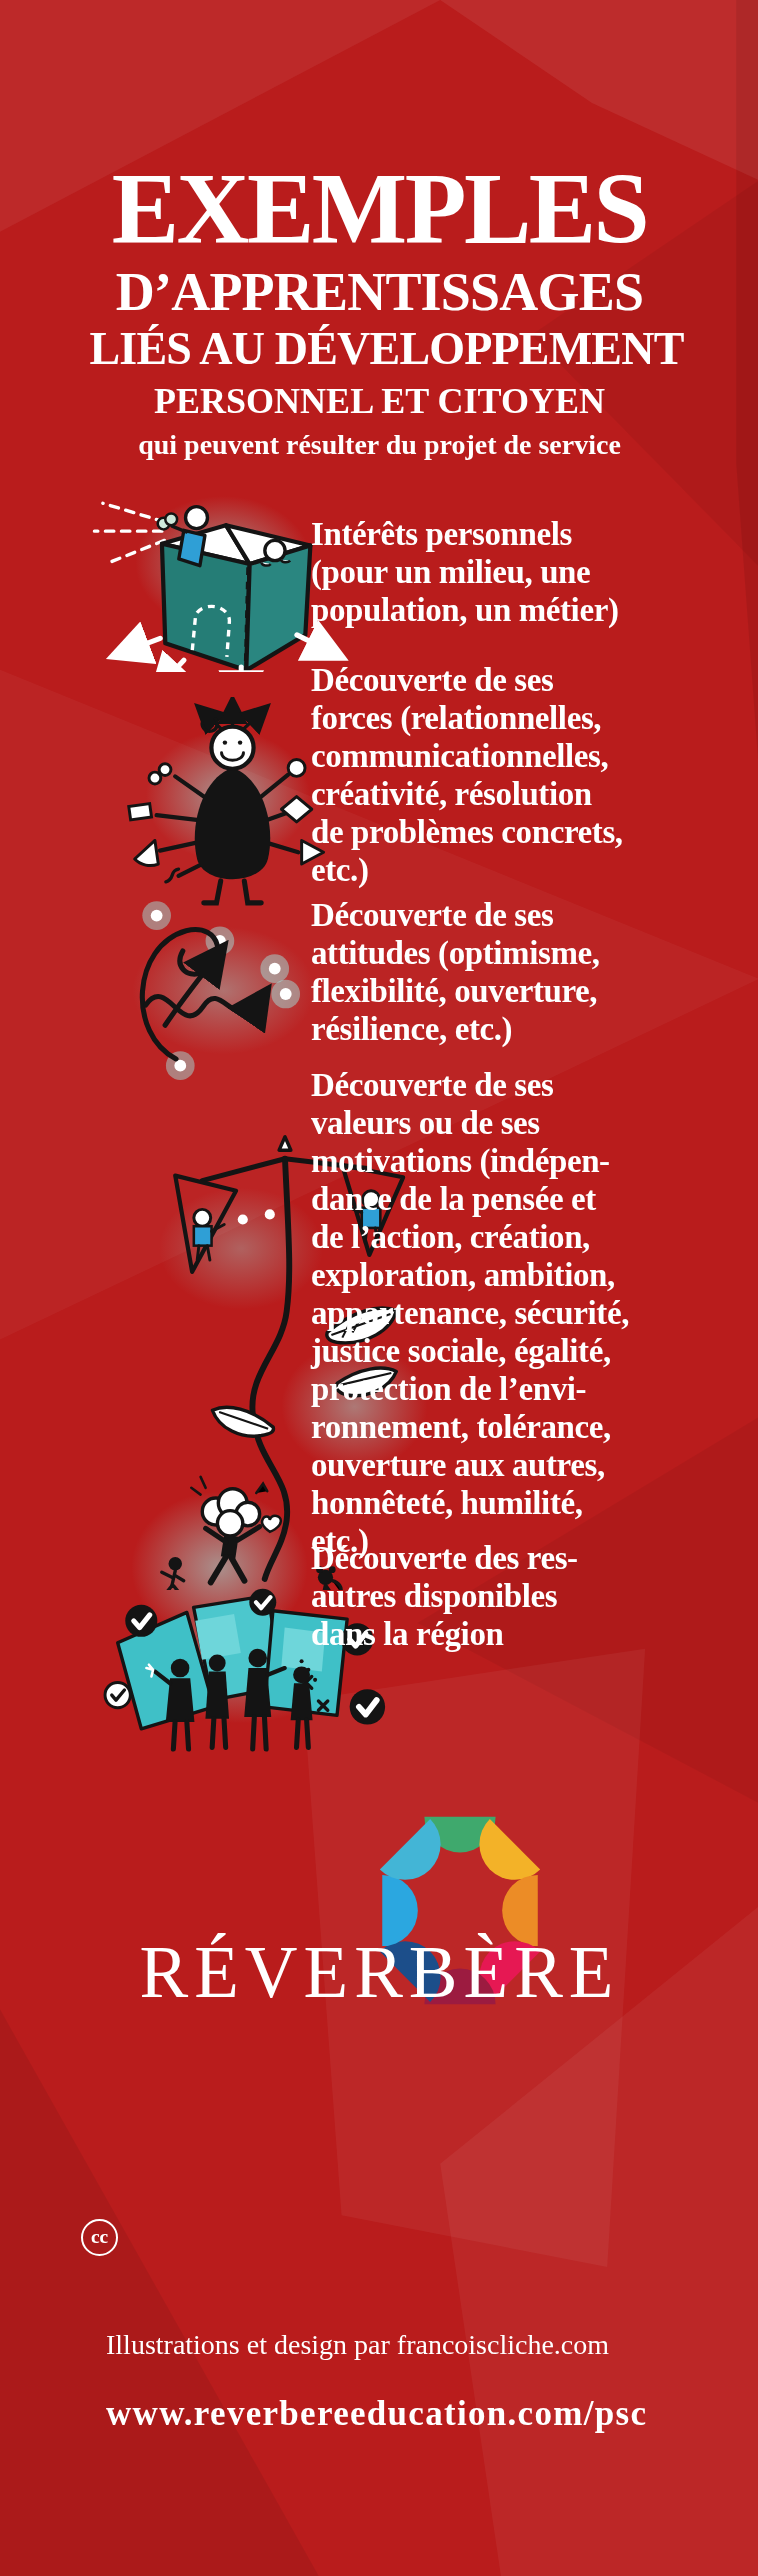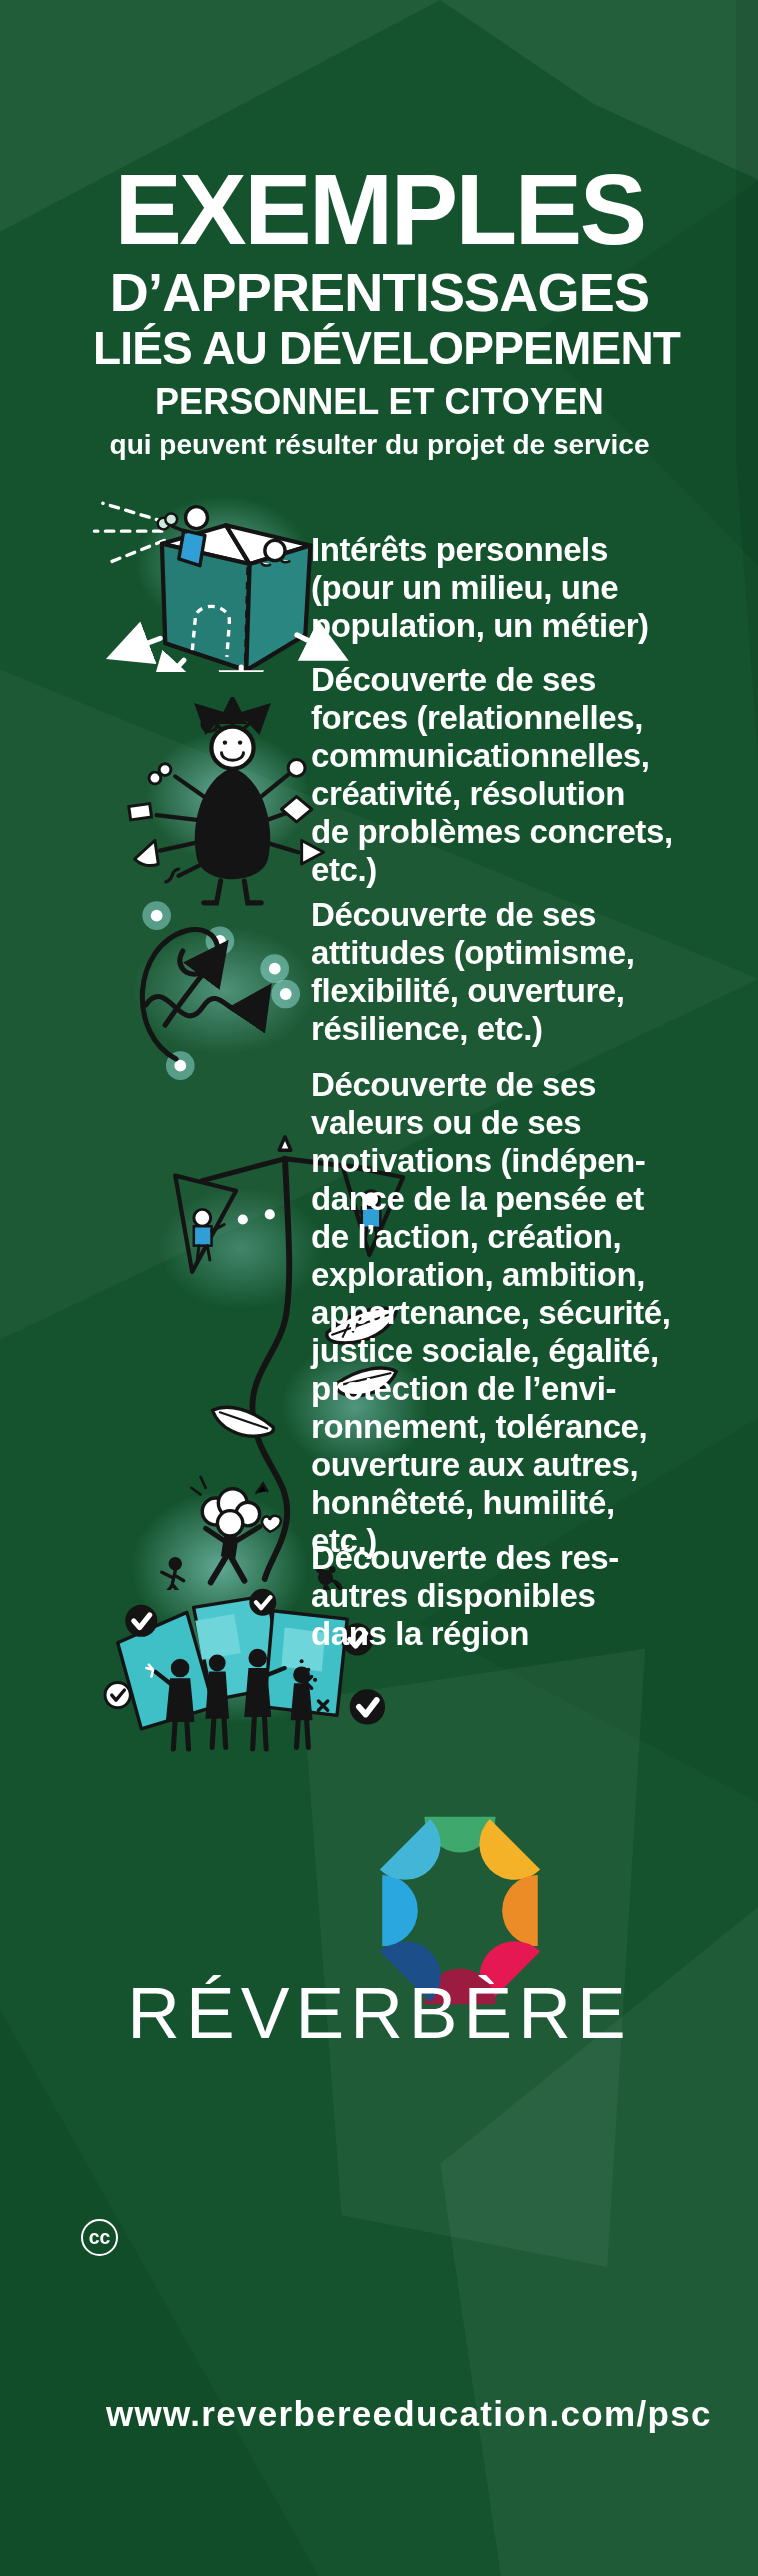--- a/index.html
+++ b/index.html
@@ -30,48 +30,48 @@
   .t3{top:324px;font-size:46px;line-height:49px;letter-spacing:-0.8px;padding-left:14px;}
   .t4{top:377px;font-size:36px;line-height:49px;}
   .t5{top:430px;font-size:28px;line-height:30px;letter-spacing:0;}
 
   
   .stext{
     position:absolute;left:311px;width:431px;
     font-size:33px;line-height:38px;font-weight:bold;letter-spacing:-0.4px;
     white-space:pre-line;
   }
-  .s1{top:515px;margin-top:16px;} .s2{top:661px;} .s3{top:896px;} .s4{top:1066px;} .s5{top:1539px;}
+  .s1{top:515px;} .s2{top:661px;} .s3{top:896px;} .s4{top:1066px;} .s5{top:1539px;}
 
   .illus{position:absolute;}
   .i1{left:84px;top:478px;width:279px;height:194px;}
   .i2{left:106px;top:697px;width:253px;height:211px;}
   .i3{left:93px;top:897px;width:296px;height:194px;}
   .i4{left:74px;top:1130px;width:346px;height:460px;}
   .i5{left:89px;top:1587px;width:329px;height:179px;}
 
   
   .logo{position:absolute;left:346px;top:1784px;width:228px;height:253px;}
-  .wordmark{position:absolute;left:0;right:0;top:1972px;text-align:center;
+  .wordmark{position:absolute;left:0;right:0;top:1932px;text-align:center;
     font-size:73px;line-height:81px;font-weight:400;letter-spacing:6px;white-space:nowrap;}
   .tagline{position:absolute;left:0;right:0;top:2119px;text-align:center;
     font-size:24.5px;line-height:38px;letter-spacing:2.1px;white-space:pre-line;font-weight:400;}
   .cc-badge{position:absolute;left:81px;top:2219px;width:37px;height:37px;
     border:2.5px solid #fff;border-radius:50%;box-sizing:border-box;
     font-size:19.4px;font-weight:bold;line-height:32px;text-align:center;letter-spacing:0;}
   .attribution{position:absolute;left:95px;top:2215px;width:591px;
     font-size:26px;line-height:42px;white-space:pre-line;text-indent:64px;}
   .credits{position:absolute;left:106px;top:2328px;font-size:28px;line-height:34px;}
   .url{position:absolute;left:106px;top:2393px;font-size:35px;line-height:41px;
     font-weight:bold;letter-spacing:1.3px;}
 </style>
 </head>
 <body>
 
-<div class="poster" style="background: #14532d; color: rgb(255, 255, 255);">
+<div class="poster" style="background: #b91c1c; color: rgb(255, 255, 255); font-family: Liberation Serif, serif;">
 
   <div class="facet f1"></div>
   <div class="facet f2"></div>
   <div class="facet f3"></div>
   <div class="facet f4"></div>
   <div class="facet f5"></div>
   <div class="facet f6"></div>
   <div class="facet f7"></div>
   <div class="facet f8"></div>
   <div class="facet f9"></div>
@@ -348,16 +348,17 @@
         <path d="M -38 0 A 38 38 0 0 0 38 0 Z" fill="#ec8c26" transform="translate(203 135) rotate(90)"></path>
         <path d="M -38 0 A 38 38 0 0 0 38 0 Z" fill="#e61853" transform="translate(178.68986283848346 205.71067811865476) rotate(135)"></path>
         <path d="M -38 0 A 38 38 0 0 0 38 0 Z" fill="#9c1b40" transform="translate(120.00000000000001 235) rotate(180)"></path>
         <path d="M -38 0 A 38 38 0 0 0 38 0 Z" fill="#1c4e8a" transform="translate(61.31013716151656 205.71067811865476) rotate(225)"></path>
         <path d="M -38 0 A 38 38 0 0 0 38 0 Z" fill="#2ba7e0" transform="translate(37 135.00000000000003) rotate(270)"></path>
         <path d="M -38 0 A 38 38 0 0 0 38 0 Z" fill="#43b5d6" transform="translate(61.31013716151654 64.28932188134526) rotate(315)"></path>
       </g>
   </svg>
   <div class="wordmark">RÉVERBÈRE</div>
   <div class="cc-badge">cc</div>
+  <div class="credits">Illustrations et design par francoiscliche.com</div>
   <div class="url">www.reverbereeducation.com/psc</div>
 
 </div>
 
 
 </body></html>

